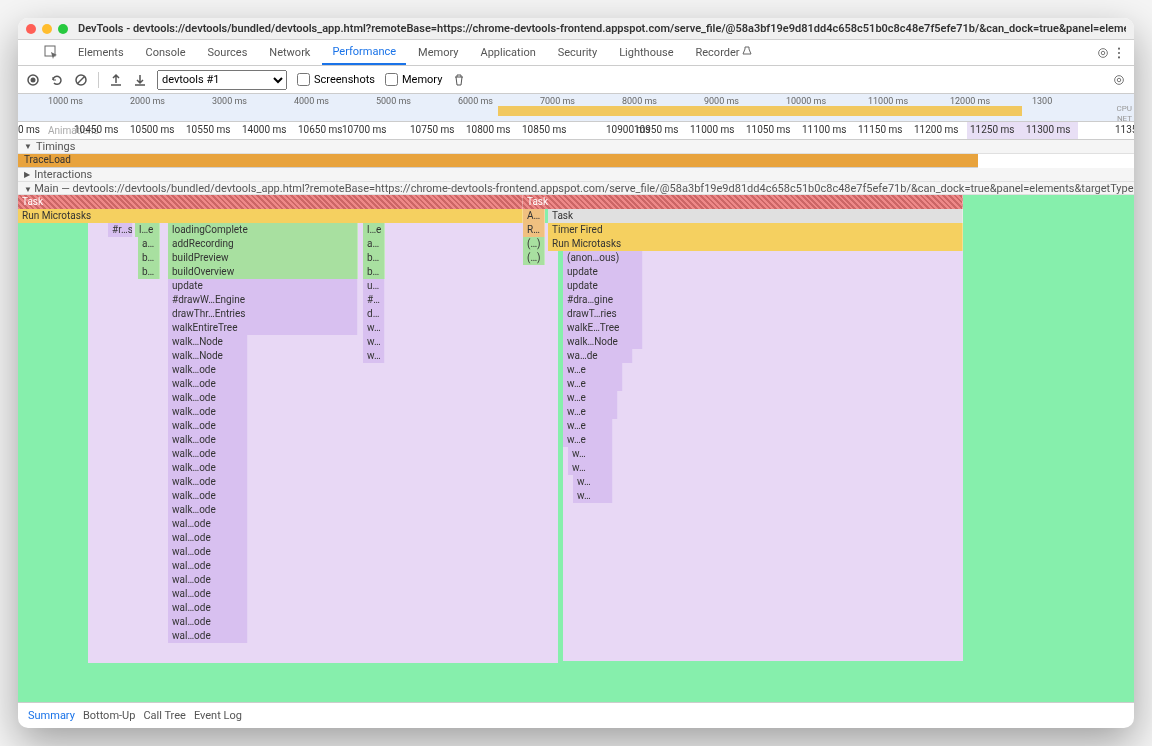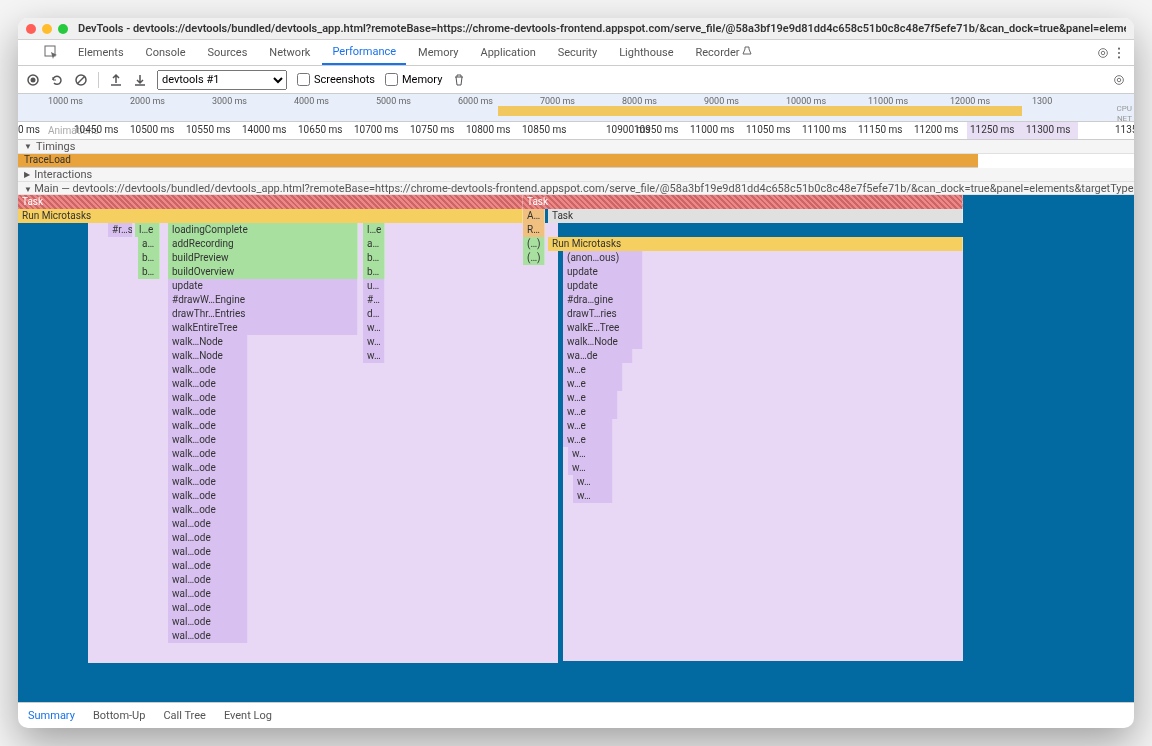--- a/index.html
+++ b/index.html
@@ -22,31 +22,31 @@
 .overview .tick { position:absolute; top:2px; font-size:9px; color:#666; }
 .ov-cpu { position:absolute; top:12px; left:43%; width:47%; height:10px; background:#f1c860; }
 .ov-label { position:absolute; right:2px; font-size:8px; color:#999; }
 .ruler { height:18px; display:flex; align-items:center; border-bottom:1px solid #ccc; position:relative; background:#fff; }
 .ruler .tick { position:absolute; top:2px; font-size:10px; color:#333; }
 .ruler .sel-range { position:absolute; top:0; height:100%; background:#e8dff5; }
 .track-head { height:14px; background:#f5f5f5; border-bottom:1px solid #e0e0e0; padding-left:6px; font-size:10px; color:#555; display:flex; align-items:center; }
 .track-head .arrow { margin-right:4px; font-size:8px; }
 .traceload { height:14px; background:#e8a33d; border-bottom:1px solid #d0d0d0; padding-left:6px; font-size:10px; color:#333; }
 .main-head { height:13px; background:#f5f5f5; padding-left:6px; font-size:9px; color:#555; white-space:nowrap; overflow:hidden; border-bottom:1px solid #e0e0e0;}
-.flame-area { flex:1; overflow:auto; position:relative; background:#0369a1; }
+.flame-area { flex:1; overflow:auto; position:relative; background:#86efac; }
 .flame-canvas { position:relative; height:480px; }
 .flame-bar { position:absolute; height:14px; font-size:10px; line-height:14px; padding-left:4px; white-space:nowrap; overflow:hidden; border-right:1px solid rgba(255,255,255,0.3); }
 .c-task{background:repeating-linear-gradient(45deg,#ee8888,#ee8888 2px,#cc6666 2px,#cc6666 4px);color:#fff}
 .c-yellow{background:#f5d060;color:#333}
 .c-green{background:#a8e0a0;color:#333}
 .c-lpurple{background:#d8c0f0;color:#333}
 .c-grey{background:#e0e0e0;color:#333}
 .c-orange{background:#f0c080;color:#333}
 .purple-bg { position:absolute; background:#e8d8f5; }
-.footer { height:26px; border-top:1px solid #ccc; display:flex; align-items:center; padding:0 10px; gap:18px; }
+.footer { height:26px; border-top:1px solid #ccc; display:flex; align-items:center; padding:0 10px; gap:8px; }
 .footer .ftab { color:#555; cursor:pointer; }
 .footer .ftab.active { color:#1a73e8; }
 .gear { position:absolute; right:8px; width:14px; height:14px; }
 .layout-shift-mark { position:absolute; width:4px; height:10px; background:#c8a8e8; }
 </style>
 </head>
 <body>
 
 <div class="window">
   <div class="titlebar">
@@ -145,21 +145,21 @@
 
   <div class="ruler">
     <div class="sel-range" style="left:85%;width:10%"></div>
     <span style="position:absolute;left:30px;top:3px;font-size:10px;color:#aaa">Animations</span>
   <span class="tick" style="left: 0px;">0 ms</span>
       <span class="tick" style="left: 56px;">10450 ms</span>
       <span class="tick" style="left: 112px;">10500 ms</span>
       <span class="tick" style="left: 168px;">10550 ms</span>
       <span class="tick" style="left: 224px;">14000 ms</span>
       <span class="tick" style="left: 280px;">10650 ms</span>
-      <span class="tick" style="left: 336px;">10700 ms</span>
+      <span class="tick" style="left: 324px;">10700 ms</span>
       <span class="tick" style="left: 392px;">10750 ms</span>
       <span class="tick" style="left: 448px;">10800 ms</span>
       <span class="tick" style="left: 504px;">10850 ms</span>
       <span class="tick" style="left: 588px;">10900 ms</span>
       <span class="tick" style="left: 616px;">10950 ms</span>
       <span class="tick" style="left: 672px;">11000 ms</span>
       <span class="tick" style="left: 728px;">11050 ms</span>
       <span class="tick" style="left: 784px; text-align: center;">11100 ms</span>
       <span class="tick" style="left: 840px;">11150 ms</span>
       <span class="tick" style="left: 896px;">11200 ms</span>
@@ -231,20 +231,21 @@
       <div class="flame-bar c-lpurple" style="left:150px;top:378px;width:80px">wal…ode</div>
       <div class="flame-bar c-lpurple" style="left:150px;top:392px;width:80px">wal…ode</div>
       <div class="flame-bar c-lpurple" style="left:150px;top:406px;width:80px">wal…ode</div>
       <div class="flame-bar c-lpurple" style="left:150px;top:420px;width:80px">wal…ode</div>
       <div class="flame-bar c-lpurple" style="left:150px;top:434px;width:80px">wal…ode</div>
 
       <div class="flame-bar c-task" style="left:505px;top:0;width:440px">Task</div>
       <div class="flame-bar c-orange" style="left:505px;top:14px;width:22px">A…</div>
       <div class="flame-bar c-grey" style="left:530px;top:14px;width:415px">Task</div>
       <div class="flame-bar c-orange" style="left:505px;top:28px;width:22px">R…</div>
+      <div class="flame-bar c-yellow" style="left:530px;top:28px;width:415px">Timer Fired</div>
       <div class="flame-bar c-green" style="left:505px;top:42px;width:22px">(…)</div>
       <div class="flame-bar c-yellow" style="left:530px;top:42px;width:415px">Run Microtasks</div>
       <div class="flame-bar c-green" style="left:505px;top:56px;width:22px">(…)</div>
       <div class="flame-bar c-lpurple" style="left:545px;top:56px;width:80px">(anon…ous)</div>
       <div class="flame-bar c-lpurple" style="left:545px;top:70px;width:80px">update</div>
       <div class="flame-bar c-lpurple" style="left:545px;top:84px;width:80px">update</div>
       <div class="flame-bar c-lpurple" style="left:545px;top:98px;width:80px">#dra…gine</div>
       <div class="flame-bar c-lpurple" style="left:545px;top:112px;width:80px">drawT…ries</div>
       <div class="flame-bar c-lpurple" style="left:545px;top:126px;width:80px">walkE…Tree</div>
       <div class="flame-bar c-lpurple" style="left:545px;top:140px;width:80px">walk…Node</div>

